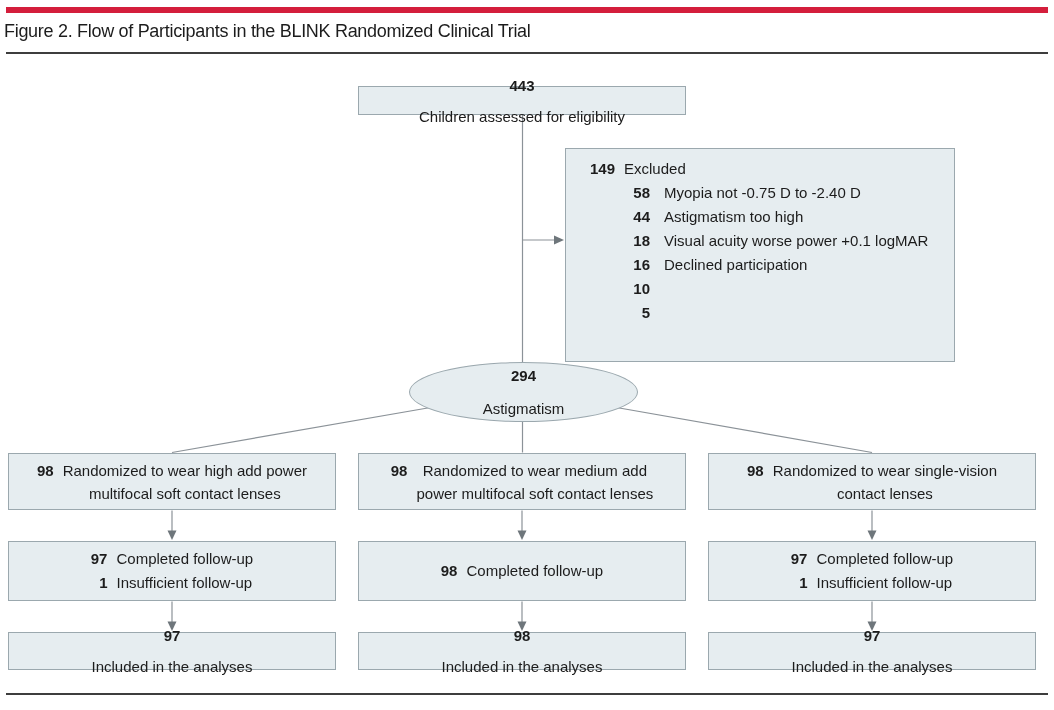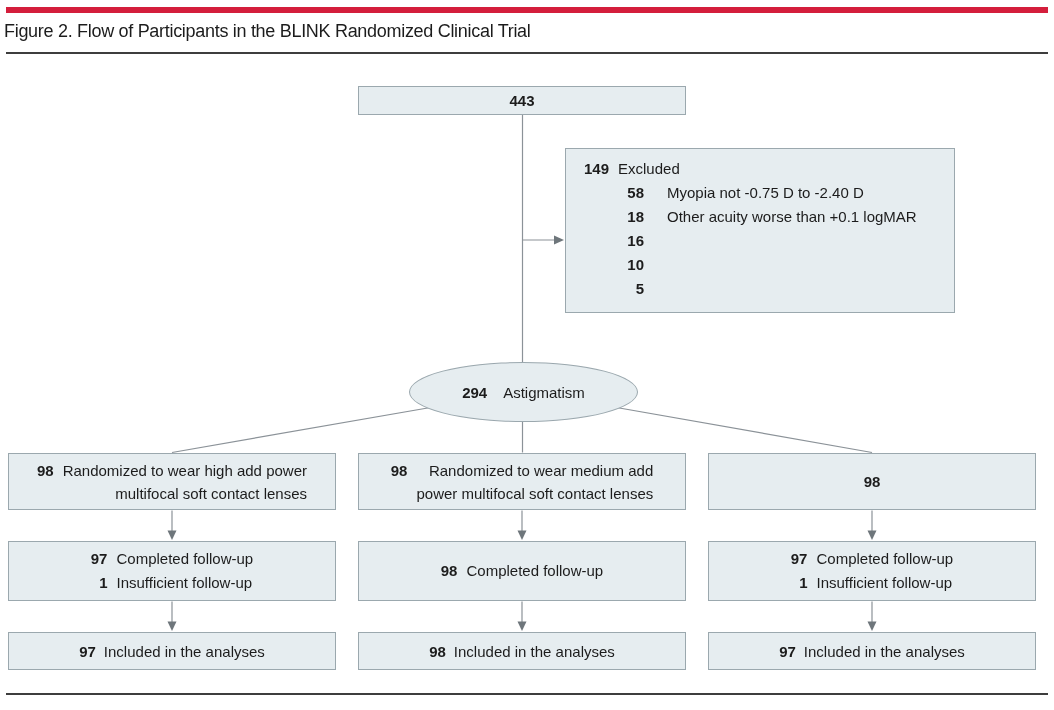--- a/index.html
+++ b/index.html
@@ -25,33 +25,33 @@
   svg.connectors{position:absolute;left:0;top:0;width:1054px;height:710px;pointer-events:none;}
   svg.connectors line{stroke:var(--connector);stroke-width:1.2;}
   svg.connectors polygon{fill:var(--arrowhead);}
 
   .box{
     position:absolute;background:var(--box-fill);border:1px solid var(--box-border);
     box-sizing:border-box;font-size:15px;line-height:23px;
   }
   .n{font-weight:bold;}
   .pair{display:flex;align-items:baseline;gap:9px;}
-  .pair .lbl{white-space:pre-line;text-align:right;}
+  .pair .lbl{white-space:pre-line;text-align:center;}
 
-  .center-flex{display:flex;align-items:center;justify-content:center;}
+  .center-flex{display:flex;align-items:center;justify-content:center;flex-direction:column;}
 
   .eligibility{left:358px;top:86px;width:328px;height:29px;}
   .ellipse{
     position:absolute;left:409px;top:362px;width:227px;height:58px;border-radius:50%;
     background:var(--box-fill);border:1px solid var(--box-border);
     font-size:15px;gap:16px;
   }
-  .excluded{left:565px;top:148px;width:390px;height:165px;padding:8px 8px 0 18px;line-height:24px;}
+  .excluded{left:565px;top:148px;width:390px;height:214px;padding:8px 8px 0 24px;line-height:24px;}
   .ex-head .n{margin-right:9px;}
-  .ex-row{display:grid;grid-template-columns:60px auto;column-gap:23px;}
+  .ex-row{display:grid;grid-template-columns:60px auto;column-gap:14px;}
   .ex-row .n{text-align:right;}
 
   .arm{top:453px;width:328px;height:57px;}
   .fu{top:541px;width:328px;height:60px;}
   .an{top:632px;width:328px;height:38px;}
   .col-1{left:8px;} .col-2{left:358px;} .col-3{left:708px;}
 
   .fu-rows{display:grid;grid-template-columns:max-content max-content;column-gap:9px;line-height:24px;}
   .fu-rows .n{text-align:right;}
   .single{gap:8px;}
@@ -91,36 +91,42 @@
       <polygon points="172,631 167.5,621.5 176.5,621.5"></polygon>
       <line x1="522" y1="601.5" x2="522" y2="622"></line>
       <polygon points="522,631 517.5,621.5 526.5,621.5"></polygon>
       <line x1="872" y1="601.5" x2="872" y2="622"></line>
       <polygon points="872,631 867.5,621.5 876.5,621.5"></polygon>
     </g>
   </svg>
 
   <div class="box eligibility center-flex single">
     <span class="n">443</span>
+    <span class="lbl">Children assessed for eligibility</span>
   </div>
 
   <div class="box excluded">
     <div class="ex-head">
       <span class="n">149</span><span>Excluded</span>
     </div>
     <div class="ex-row">
       <span class="n">58</span>
       <span>Myopia not -0.75 D to -2.40 D</span>
     </div>
     <div class="ex-row">
+      <span class="n">44</span>
+      <span>Astigmatism too high</span>
+    </div>
+    <div class="ex-row">
       <span class="n">18</span>
-      <span>Other acuity worse than +0.1 logMAR</span>
+      <span>Visual acuity worse power +0.1 logMAR</span>
     </div>
     <div class="ex-row">
       <span class="n">16</span>
+      <span>Declined participation</span>
     </div>
     <div class="ex-row">
       <span class="n">10</span>
     </div>
     <div class="ex-row">
       <span class="n">5</span>
     </div>
   </div>
 
   <div class="ellipse center-flex">
@@ -138,20 +144,22 @@
   <div class="box arm col-2 center-flex">
     <div class="pair">
       <span class="n">98</span>
       <span class="lbl">Randomized to wear medium add
 power multifocal soft contact lenses</span>
     </div>
   </div>
   <div class="box arm col-3 center-flex">
     <div class="pair">
       <span class="n">98</span>
+      <span class="lbl">Randomized to wear single-vision
+contact lenses</span>
     </div>
   </div>
 
   <div class="box fu col-1 center-flex">
     <div class="fu-rows">
       <span class="n">97</span>
       <span>Completed follow-up</span>
       <span class="n">1</span>
       <span>Insufficient follow-up</span>
     </div>

